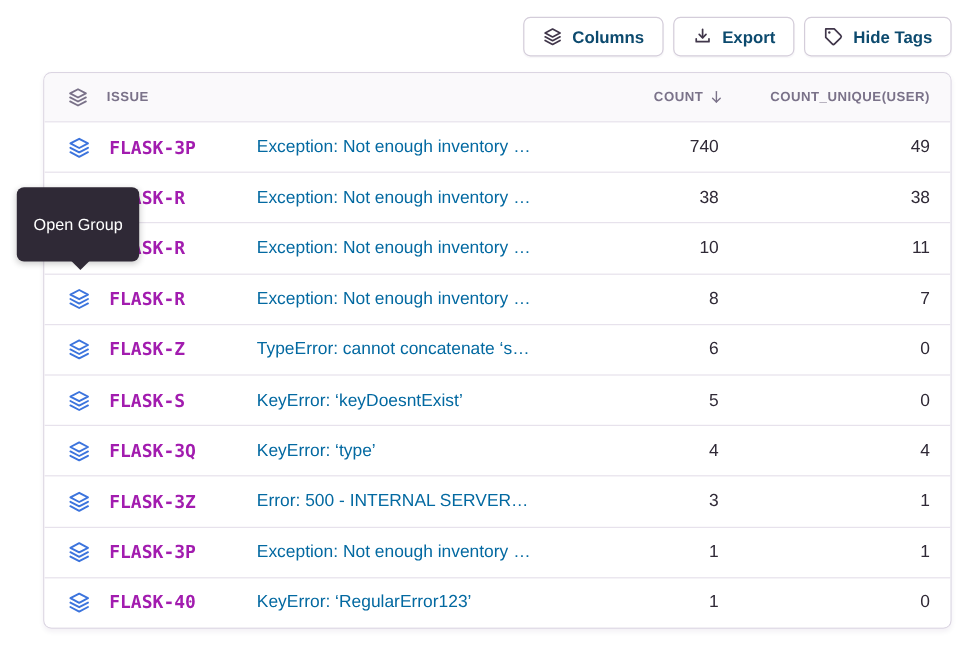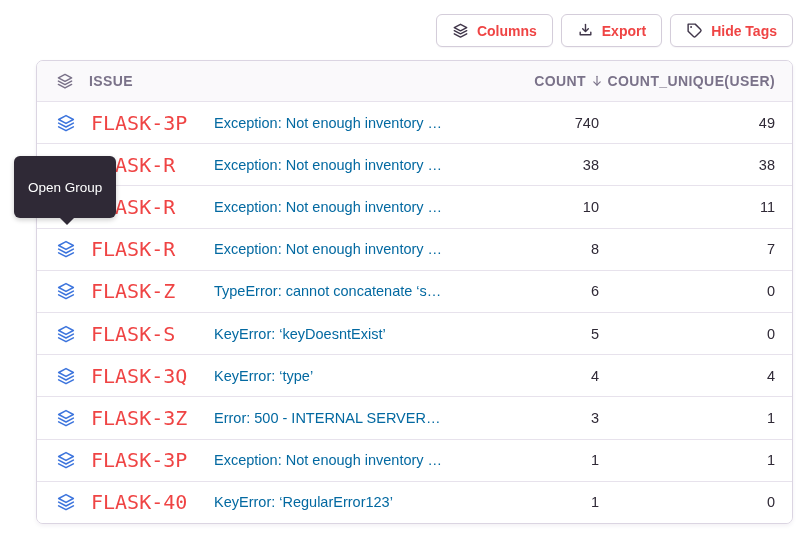--- a/index.html
+++ b/index.html
@@ -5,48 +5,48 @@
   html,body{margin:0;padding:0;}
   body{
     width:807px;height:538px;position:relative;background:#ffffff;
     font-family:"Liberation Sans",sans-serif;color:#2f2936;overflow:hidden;
   }
   
   .toolbar{position:absolute;top:14px;right:14px;display:flex;gap:8px;}
   .btn{
     display:flex;align-items:center;gap:8px;height:33px;padding:0 15px;
     background:#fff;border:1px solid #d4cdda;border-radius:6px;
-    font-size:14px;font-weight:700;color:#ef4444;cursor:pointer;
+    font-size:14px;font-weight:700;color:#0c4a6e;cursor:pointer;
     box-shadow:0 1px 1px rgba(45,0,85,0.04);
   }
   .btn svg{color:#40364a;}
   
   .grid-table{
     position:absolute;left:36px;top:60px;width:757px;box-sizing:border-box;
     border:1px solid #dbd5e2;border-radius:7px;overflow:hidden;background:#fff;
     box-shadow:0 2px 4px rgba(45,0,85,0.06);
   }
   .grid-row{display:grid;grid-template-columns:177px 1fr 150px 188px;align-items:center;}
   .t-header{height:40px;background:#faf9fb;}
   .t-row{height:41.2px;border-top:1px solid #e7e2ec;background:#fff;}
   .cell{min-width:0;}
   .issue-cell{display:flex;align-items:center;gap:15px;padding-left:19px;}
   .hdr-label{
-    font-size:14px;font-weight:700;letter-spacing:0.4px;color:#7a7289;
+    font-size:11px;font-weight:700;letter-spacing:0.4px;color:#7a7289;
     text-transform:uppercase;white-space:nowrap;
   }
   .hdr-right{display:flex;align-items:center;justify-content:flex-end;gap:4px;text-align:right;}
   .hdr-unique{padding-right:17px;}
   .sort-arrow{color:#7a7289;display:flex;}
   .stack{display:flex;align-items:center;}
   .stack.blue{color:#3c74dd;}
   .stack.gray{color:#7a7289;}
   .issue-link{
-    font-family:"DejaVu Sans Mono",monospace;font-size:20px;color:#ef4444;
-    text-decoration:none;white-space:nowrap;cursor:pointer;
+    font-family:"DejaVu Sans Mono",monospace;font-size:15px;color:#a21caf;
+    text-decoration:none;white-space:nowrap;cursor:pointer;font-weight:bold;
   }
   .title-cell{
     font-size:14.5px;color:#0369a1;white-space:nowrap;overflow:hidden;
     text-overflow:ellipsis;padding-right:10px;
   }
   .num-cell{font-size:14.5px;color:#2f2936;text-align:right;padding-right:5px;}
   .num-cell.last{padding-right:17px;}
   
   .tooltip{
     position:absolute;left:14px;top:156px;z-index:10;height:32px;

